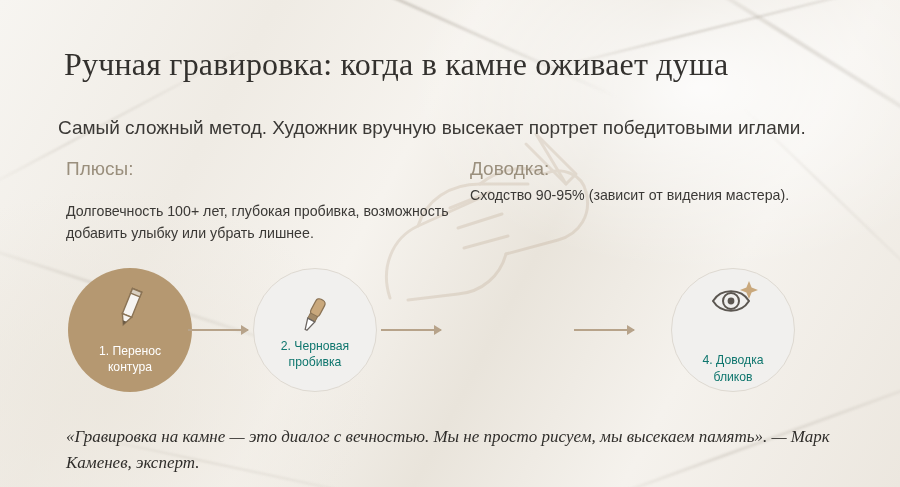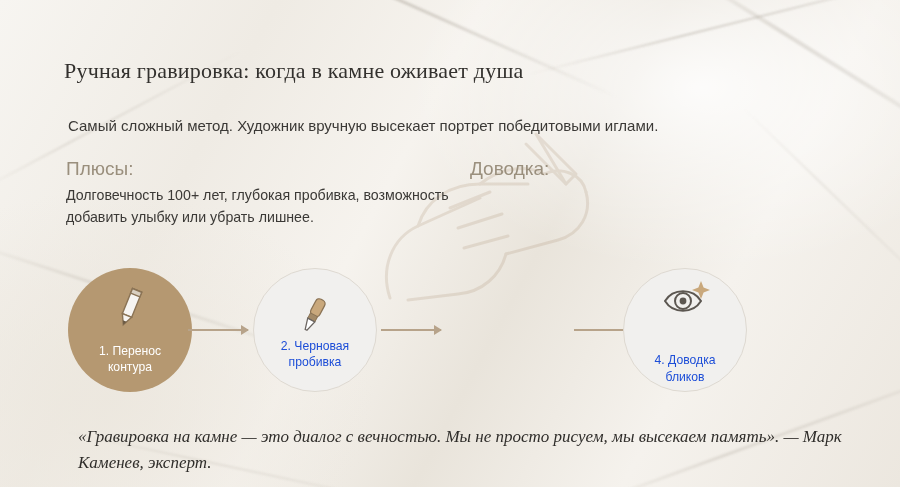--- a/index.html
+++ b/index.html
@@ -51,53 +51,53 @@
   }
 
   #content {
     position: absolute;
     inset: 0;
   }
 
   h1#title {
     position: absolute;
     left: 64px;
-    top: 58px;
+    top: 46px;
     margin: 0;
     font-family: "Liberation Serif", serif;
-    font-size: 22px;
+    font-size: 32px;
     font-weight: 400;
     color: #33312e;
     letter-spacing: .2px;
   }
 
   #subtitle {
     position: absolute;
-    left: 68px;
+    left: 58px;
     top: 117px;
-    font-size: 15px;
+    font-size: 19px;
     color: #3b3936;
   }
 
   .col-head {
     position: absolute;
     font-size: 19px;
     color: #9a8f7d;
   }
   #pros-head { left: 66px; top: 158px; }
   #cons-head { left: 470px; top: 158px; }
 
   .col-body {
     position: absolute;
     font-size: 14.2px;
     color: #3b3936;
     line-height: 1.55;
     width: 380px;
   }
-  #pros-body { left: 66px; top: 184px; width: 385px; }
+  #pros-body { left: 66px; top: 200px; width: 385px; }
   #cons-body { left: 470px; top: 184px; width: 380px; }
 
   #steps {
     position: absolute;
     left: 60px;
     top: 268px;
     width: 790px;
     height: 136px;
   }
   .step {
@@ -122,21 +122,21 @@
   .step .label {
     font-size: 12.2px;
     line-height: 1.32;
     text-align: center;
     padding: 0 10px;
     white-space: pre-line;
   }
   .step.dark { background: #b59871; }
   .step.dark .label { color: #ffffff; }
   .step.light { background: #f1f0ee; border: 1px solid #ded9d1; }
-  .step.light .label { color: #1d4ed8; }
+  .step.light .label { color: #0f766e; }
 
   .arrow {
     position: absolute;
     top: 61px;
     height: 2px;
     background: #b7a38a;
   }
   .arrow::after {
     content: "";
     position: absolute;
@@ -150,21 +150,20 @@
   #quote {
     position: absolute;
     left: 66px;
     top: 424px;
     width: 780px;
     font-family: "Liberation Serif", serif;
     font-style: italic;
     font-size: 17px;
     line-height: 1.5;
     color: #2f2d2a;
-    margin-left: 12px;
   }
 </style>
 </head>
 <body>
 
 <div id="page">
 
   <div class="vein v1"></div>
   <div class="vein v2"></div>
   <div class="vein v3"></div>
@@ -192,20 +191,21 @@
 
   <div id="content">
     <h1 id="title">Ручная гравировка: когда в камне оживает душа</h1>
 
     <div id="subtitle">Самый сложный метод. Художник вручную высекает портрет победитовыми иглами.</div>
 
     <div class="col-head" id="pros-head">Плюсы:</div>
     <div class="col-body" id="pros-body">Долговечность 100+ лет, глубокая пробивка, возможность добавить улыбку или убрать лишнее.</div>
 
     <div class="col-head" id="cons-head">Доводка:</div>
+    <div class="col-body" id="cons-body">Сходство 90-95% (зависит от видения мастера).</div>
 
     <div id="steps">
 
       <div class="step dark" style="left:8px;gap:10px;">
         <div class="icon">
           <svg width="40" height="46" viewBox="0 0 40 46">
             <g transform="rotate(22 20 23)">
               <rect x="15" y="4" width="10" height="27" fill="#f6f4f1" stroke="#8a7355" stroke-width="1.4"></rect>
               <path d="M15 31 L20 41 L25 31 Z" fill="#f6f4f1" stroke="#8a7355" stroke-width="1.4"></path>
               <path d="M18 37 L20 41 L22 37 Z" fill="#6b5a44"></path>
@@ -231,21 +231,21 @@
         </div>
         <div class="label">2. Черновая
 пробивка</div>
       </div>
 
       <div class="arrow" style="left:321px; width:60px;"></div>
 
 
       <div class="arrow" style="left:514px; width:60px;"></div>
 
-      <div class="step light" style="left:563px;gap:29px;">
+      <div class="step light" style="left:611px;gap:29px;">
         <div class="icon">
           <svg width="52" height="46" viewBox="0 0 52 46">
             <path d="M6 26 C14 13 34 13 42 26 C34 39 14 39 6 26 Z" fill="none" stroke="#5c5751" stroke-width="2"></path>
             <circle cx="24" cy="26" r="8" fill="none" stroke="#5c5751" stroke-width="2"></circle>
             <circle cx="24" cy="26" r="3.4" fill="#5c5751"></circle>
             <path d="M42 6 L44.6 12.4 L51 15 L44.6 17.6 L42 24 L39.4 17.6 L33 15 L39.4 12.4 Z" fill="#c9a87c"></path>
           </svg>
         </div>
         <div class="label">4. Доводка
 бликов</div>

